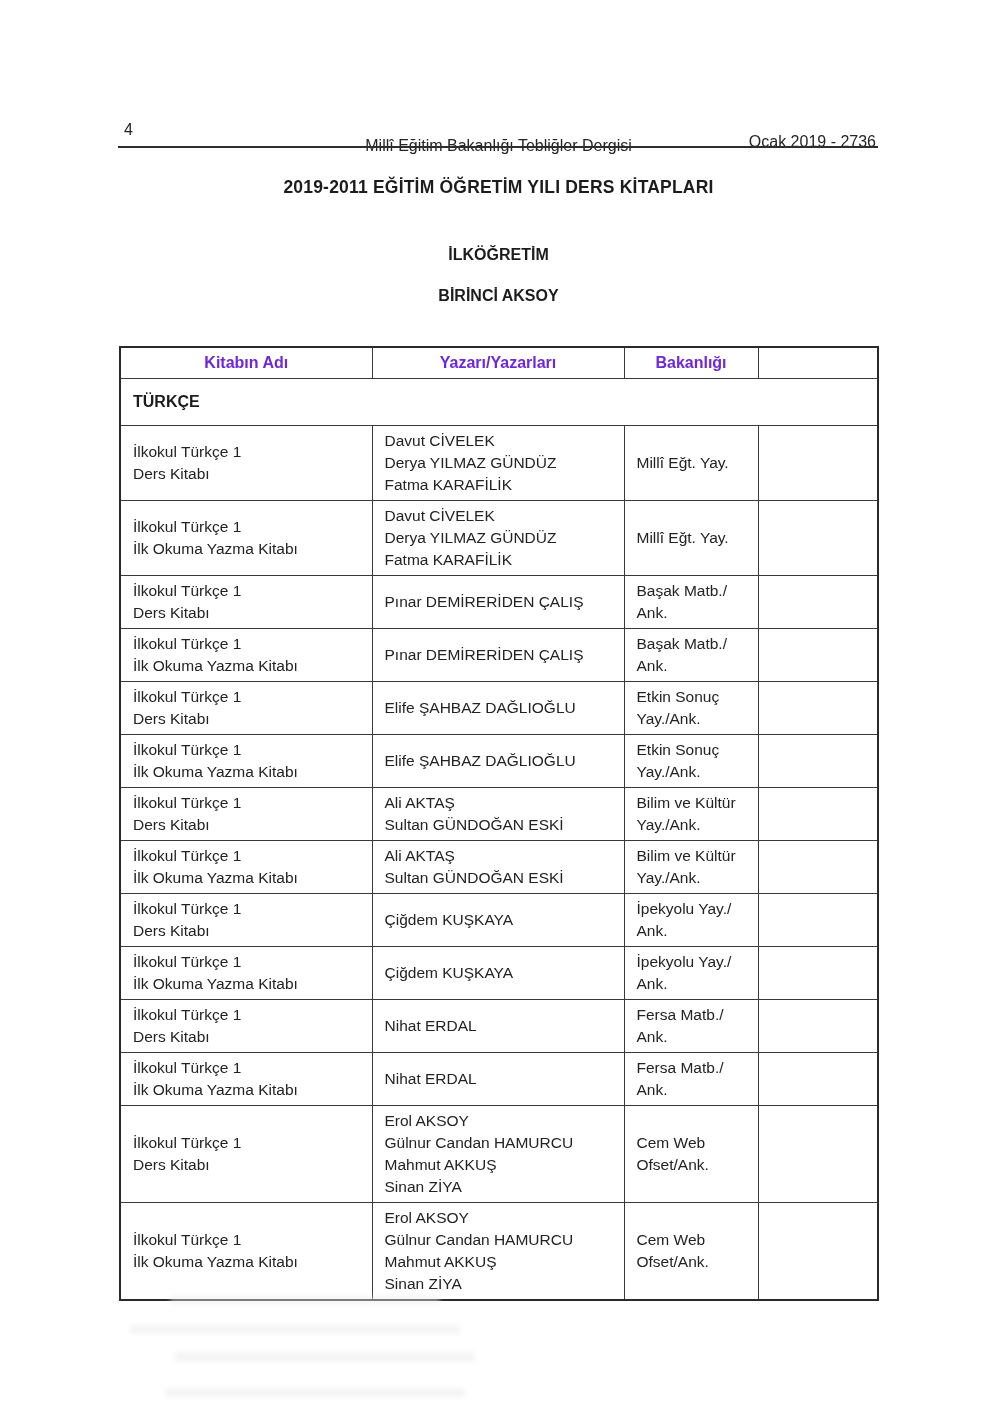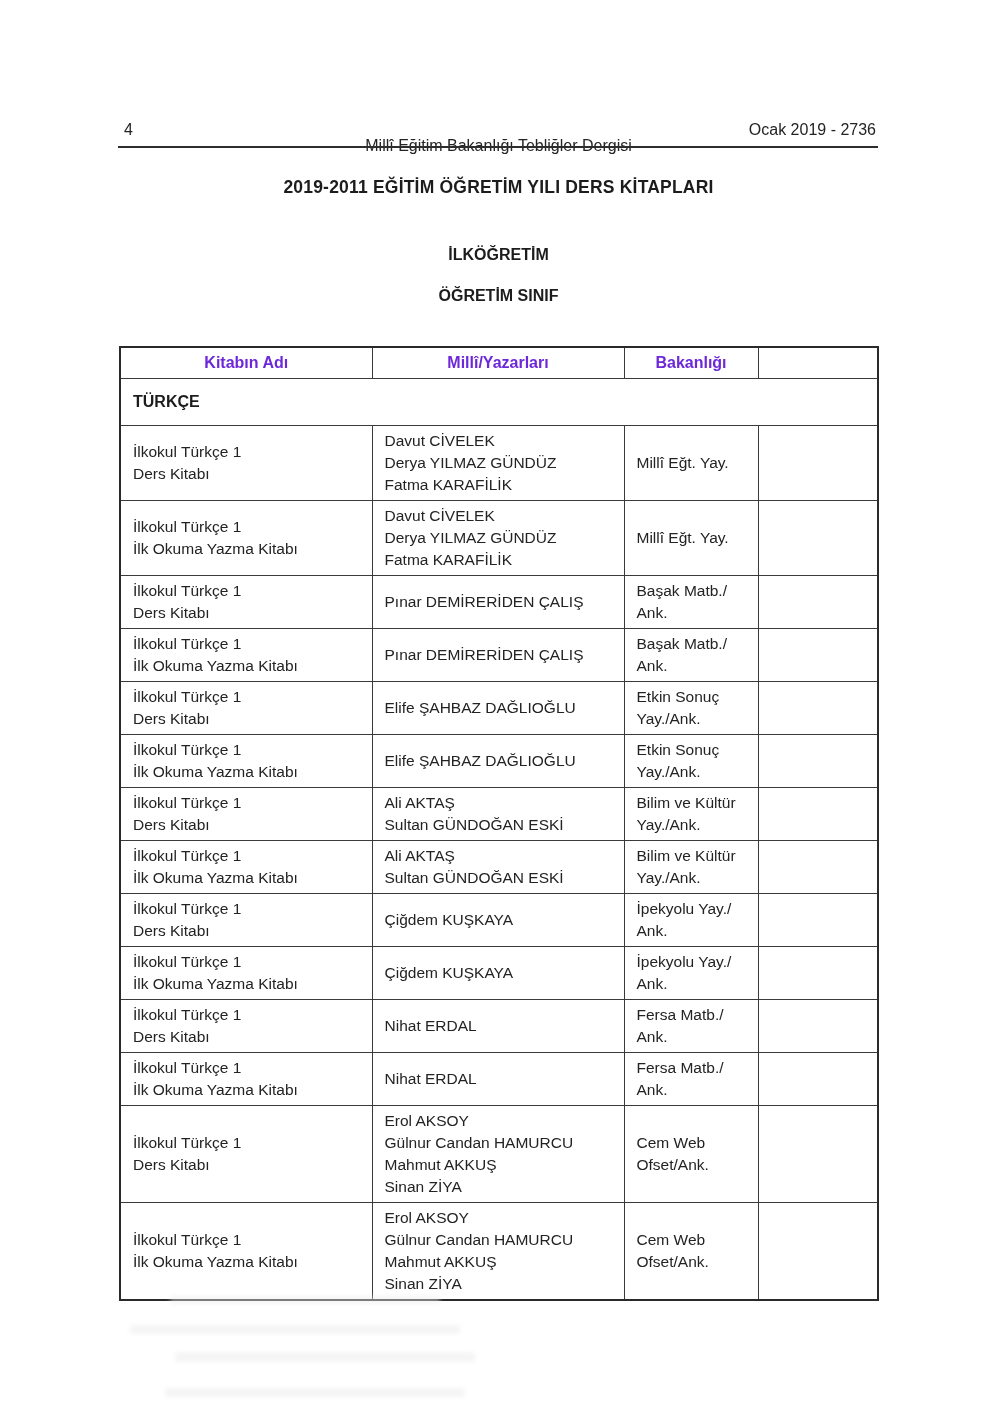--- a/index.html
+++ b/index.html
@@ -12,21 +12,21 @@
     color:#1f1f1f;
     overflow:hidden;
   }
   
   .running-header{
     position:absolute;left:119px;top:120px;width:759px;height:22px;
     font-size:16px;line-height:20px;color:#242424;
   }
   .rh-left{position:absolute;left:5px;top:0;}
   .rh-center{position:absolute;left:50%;top:16px;transform:translateX(-50%);white-space:nowrap;}
-  .rh-right{position:absolute;right:2px;top:0;white-space:nowrap;text-align:right;}
+  .rh-right{position:absolute;right:2px;top:12px;white-space:nowrap;text-align:right;}
   .header-rule{
     position:absolute;left:118px;top:146px;width:760px;height:2px;
     background:#2d2d2d;
   }
   
   .doc-title{
     position:absolute;left:119px;top:177px;width:759px;
     text-align:center;font-size:17.5px;font-weight:bold;
     letter-spacing:0.2px;color:#1c1c1c;white-space:nowrap;
   }
@@ -83,33 +83,33 @@
     <span class="rh-left">4</span>
     <span class="rh-center">Millî Eğitim Bakanlığı Tebliğler Dergisi</span>
     <span class="rh-right">Ocak 2019 - 2736</span>
   </div>
 
   <div class="header-rule"></div>
 
   <div class="doc-title">2019-2011 EĞİTİM ÖĞRETİM YILI DERS KİTAPLARI</div>
 
   <div class="subtitle subtitle-level">İLKÖĞRETİM</div>
-  <div class="subtitle subtitle-grade">ÖĞRETİM SINIF</div>
+  <div class="subtitle subtitle-grade">BİRİNCİ AKSOY</div>
 
   <table class="books">
     <colgroup>
       <col class="col-book">
       <col class="col-authors">
       <col class="col-publisher">
       <col class="col-notes">
     </colgroup>
     <thead>
       <tr>
         <th>Kitabın Adı</th>
-        <th>Millî/Yazarları</th>
+        <th>Yazarı/Yazarları</th>
         <th>Bakanlığı</th>
         <th></th>
       </tr>
     </thead>
     <tbody id="table-body">
       <tr>
         <td class="section-cell" colspan="4">TÜRKÇE</td>
       </tr>
     <tr>
     <td class="data-cell" data-cell="book">

